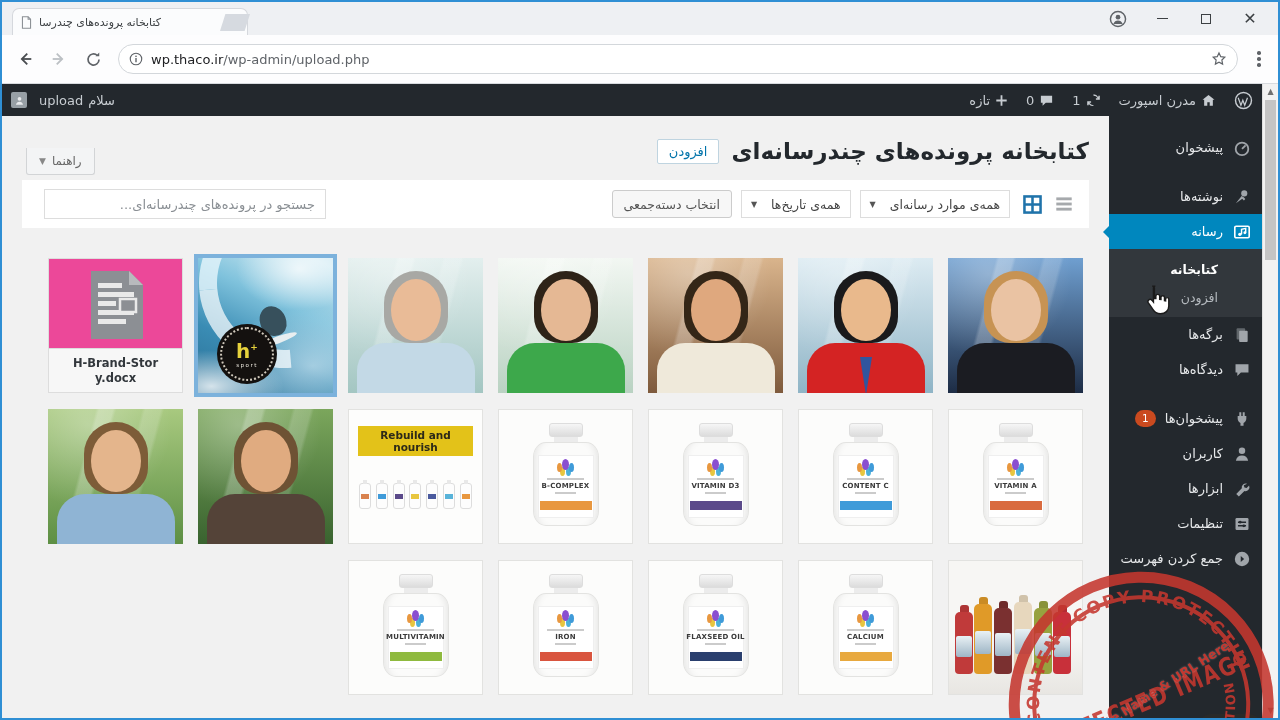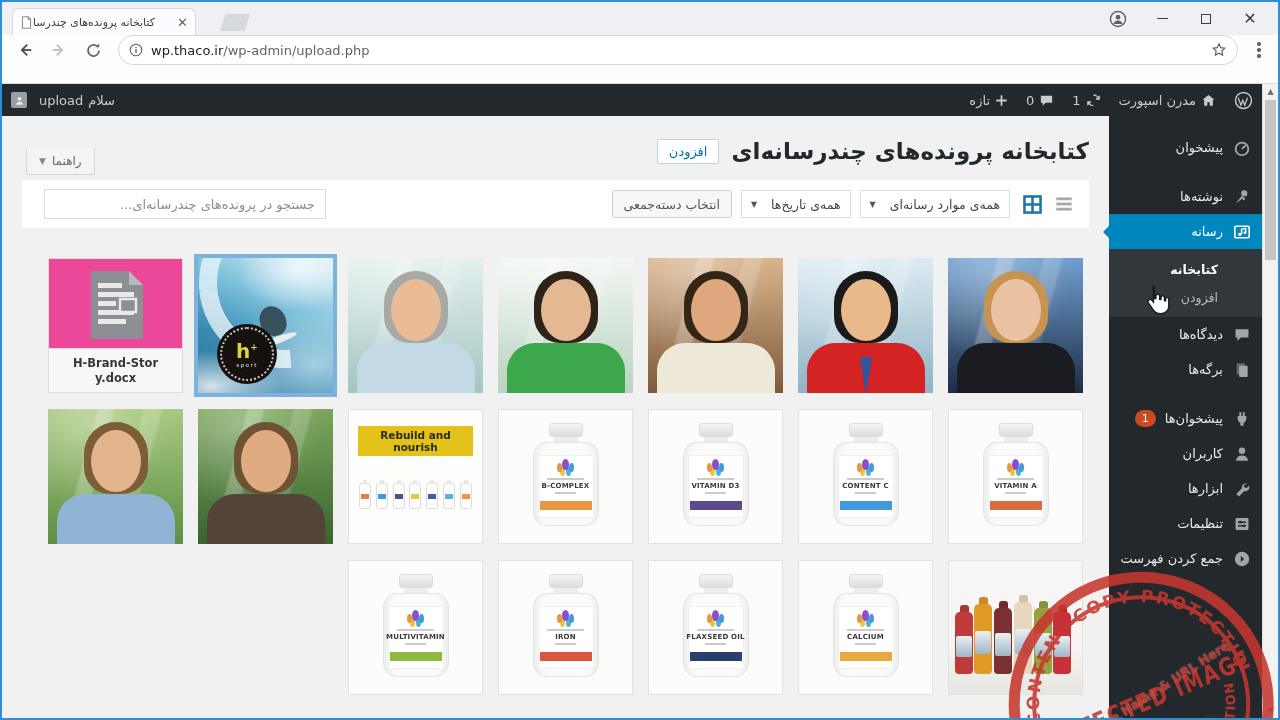--- a/index.html
+++ b/index.html
@@ -4,36 +4,36 @@
 <style>
   * { margin:0; padding:0; box-sizing:border-box; }
   html,body { width:1280px; height:720px; overflow:hidden; background:#444;
     font-family:"DejaVu Sans","Liberation Sans",sans-serif; }
 
   .window { position:relative; width:1280px; height:720px; border:2px solid #2f8fd4;
     background:#fff; overflow:hidden; }
 
   
   .titlebar { position:relative; height:33px; background:#eef0f3; }
-  .tab { position:absolute; left:10px; bottom:0; width:184px; height:27px;
+  .tab { position:absolute; left:10px; bottom:0; width:236px; height:27px;
     background:#fbfcfd; border:1px solid #d5d8dd; border-bottom:none;
-    border-radius:7px 7px 0 0; display:flex; align-items:center; padding:0 7px; }
+    border-radius:7px 7px 0 0; display:flex; align-items:center; padding:0 7px; gap:6px; }
   .tab-title { flex:1; font-size:11px; color:#3c4043; white-space:nowrap; overflow:hidden;
     direction:rtl; text-align:left; }
   .tab-close { font-size:13px; color:#5f6368; line-height:1; cursor:default; }
   .newtab-stub { position:absolute; left:218px; bottom:4px; width:30px; height:17px;
     background:#d6dae0; clip-path:polygon(18% 0,100% 0,82% 100%,0 100%); }
   .win-controls { position:absolute; right:6px; top:0; height:33px; display:flex; align-items:center; }
   .win-btn { width:44px; height:33px; display:flex; align-items:center; justify-content:center;
     color:#3c4043; font-size:14px; }
   .win-max-glyph { width:10px; height:10px; border:1.4px solid #3c4043; }
   .win-min-glyph { width:11px; height:0; border-top:1.6px solid #3c4043; }
 
   .btoolbar { position:relative; height:49px; background:#fdfdfe; border-bottom:1px solid #d8dbdf;
-    display:flex; padding:0 8px; gap:4px; }
+    display:flex; align-items:center; padding:0 8px; gap:4px; }
   .nav-btn { width:30px; height:30px; display:flex; align-items:center; justify-content:center; }
   .urlbar { flex:1; height:30px; background:#fff; border:1px solid #d3d7db; border-radius:15px;
     display:flex; align-items:center; padding:0 10px; gap:8px; margin:0 6px; }
   .url-text { flex:1; font-size:13px; color:#202124; white-space:nowrap; overflow:hidden; }
   .url-text .path { color:#5f6368; }
   .menu-dots { width:22px; display:flex; flex-direction:column; align-items:center; gap:2.5px; }
   .menu-dots i { width:3.5px; height:3.5px; border-radius:50%; background:#5f6368; }
 
   
   .viewport { position:relative; height:634px; }
@@ -366,33 +366,33 @@
             </span>
             <span>رسانه</span>
           </div>
           <div class="submenu">
             <div class="submenu-item current">کتابخانه</div>
             <div class="submenu-item">افزودن</div>
           </div>
           <div class="menu-item">
             <span class="micon">
               <svg width="18" height="18" viewBox="0 0 20 20">
-                <path d="M2.8 3.6h14.4v9.2H8.8l-4 3.8v-3.8H2.8z" fill="currentColor"></path>
-              </svg>
-            </span>
-            <span>دیدگاه‌ها</span>
-          </div>
-          <div class="menu-item">
-            <span class="micon">
-              <svg width="18" height="18" viewBox="0 0 20 20">
                 <rect x="4" y="2.5" width="9.5" height="12.5" rx="1" fill="currentColor" opacity=".5"></rect>
                 <rect x="6.8" y="5.3" width="9.5" height="12.5" rx="1" fill="currentColor"></rect>
               </svg>
             </span>
             <span>برگه‌ها</span>
+          </div>
+          <div class="menu-item">
+            <span class="micon">
+              <svg width="18" height="18" viewBox="0 0 20 20">
+                <path d="M2.8 3.6h14.4v9.2H8.8l-4 3.8v-3.8H2.8z" fill="currentColor"></path>
+              </svg>
+            </span>
+            <span>دیدگاه‌ها</span>
           </div>
           <div class="menu-sep"></div>
           <div class="menu-item">
             <span class="micon">
               <svg width="18" height="18" viewBox="0 0 20 20">
                 <path d="M7 2.5v4.2H5.2v3.1c0 2.1 1.3 3.9 3.1 4.6v3.1h3.4v-3.1c1.8-.7 3.1-2.5 3.1-4.6V6.7H13V2.5h-2.2v4.2H9.2V2.5z" fill="currentColor"></path>
               </svg>
             </span>
             <span>پیشخوان‌ها</span>
             <span class="mbadge">1</span>

